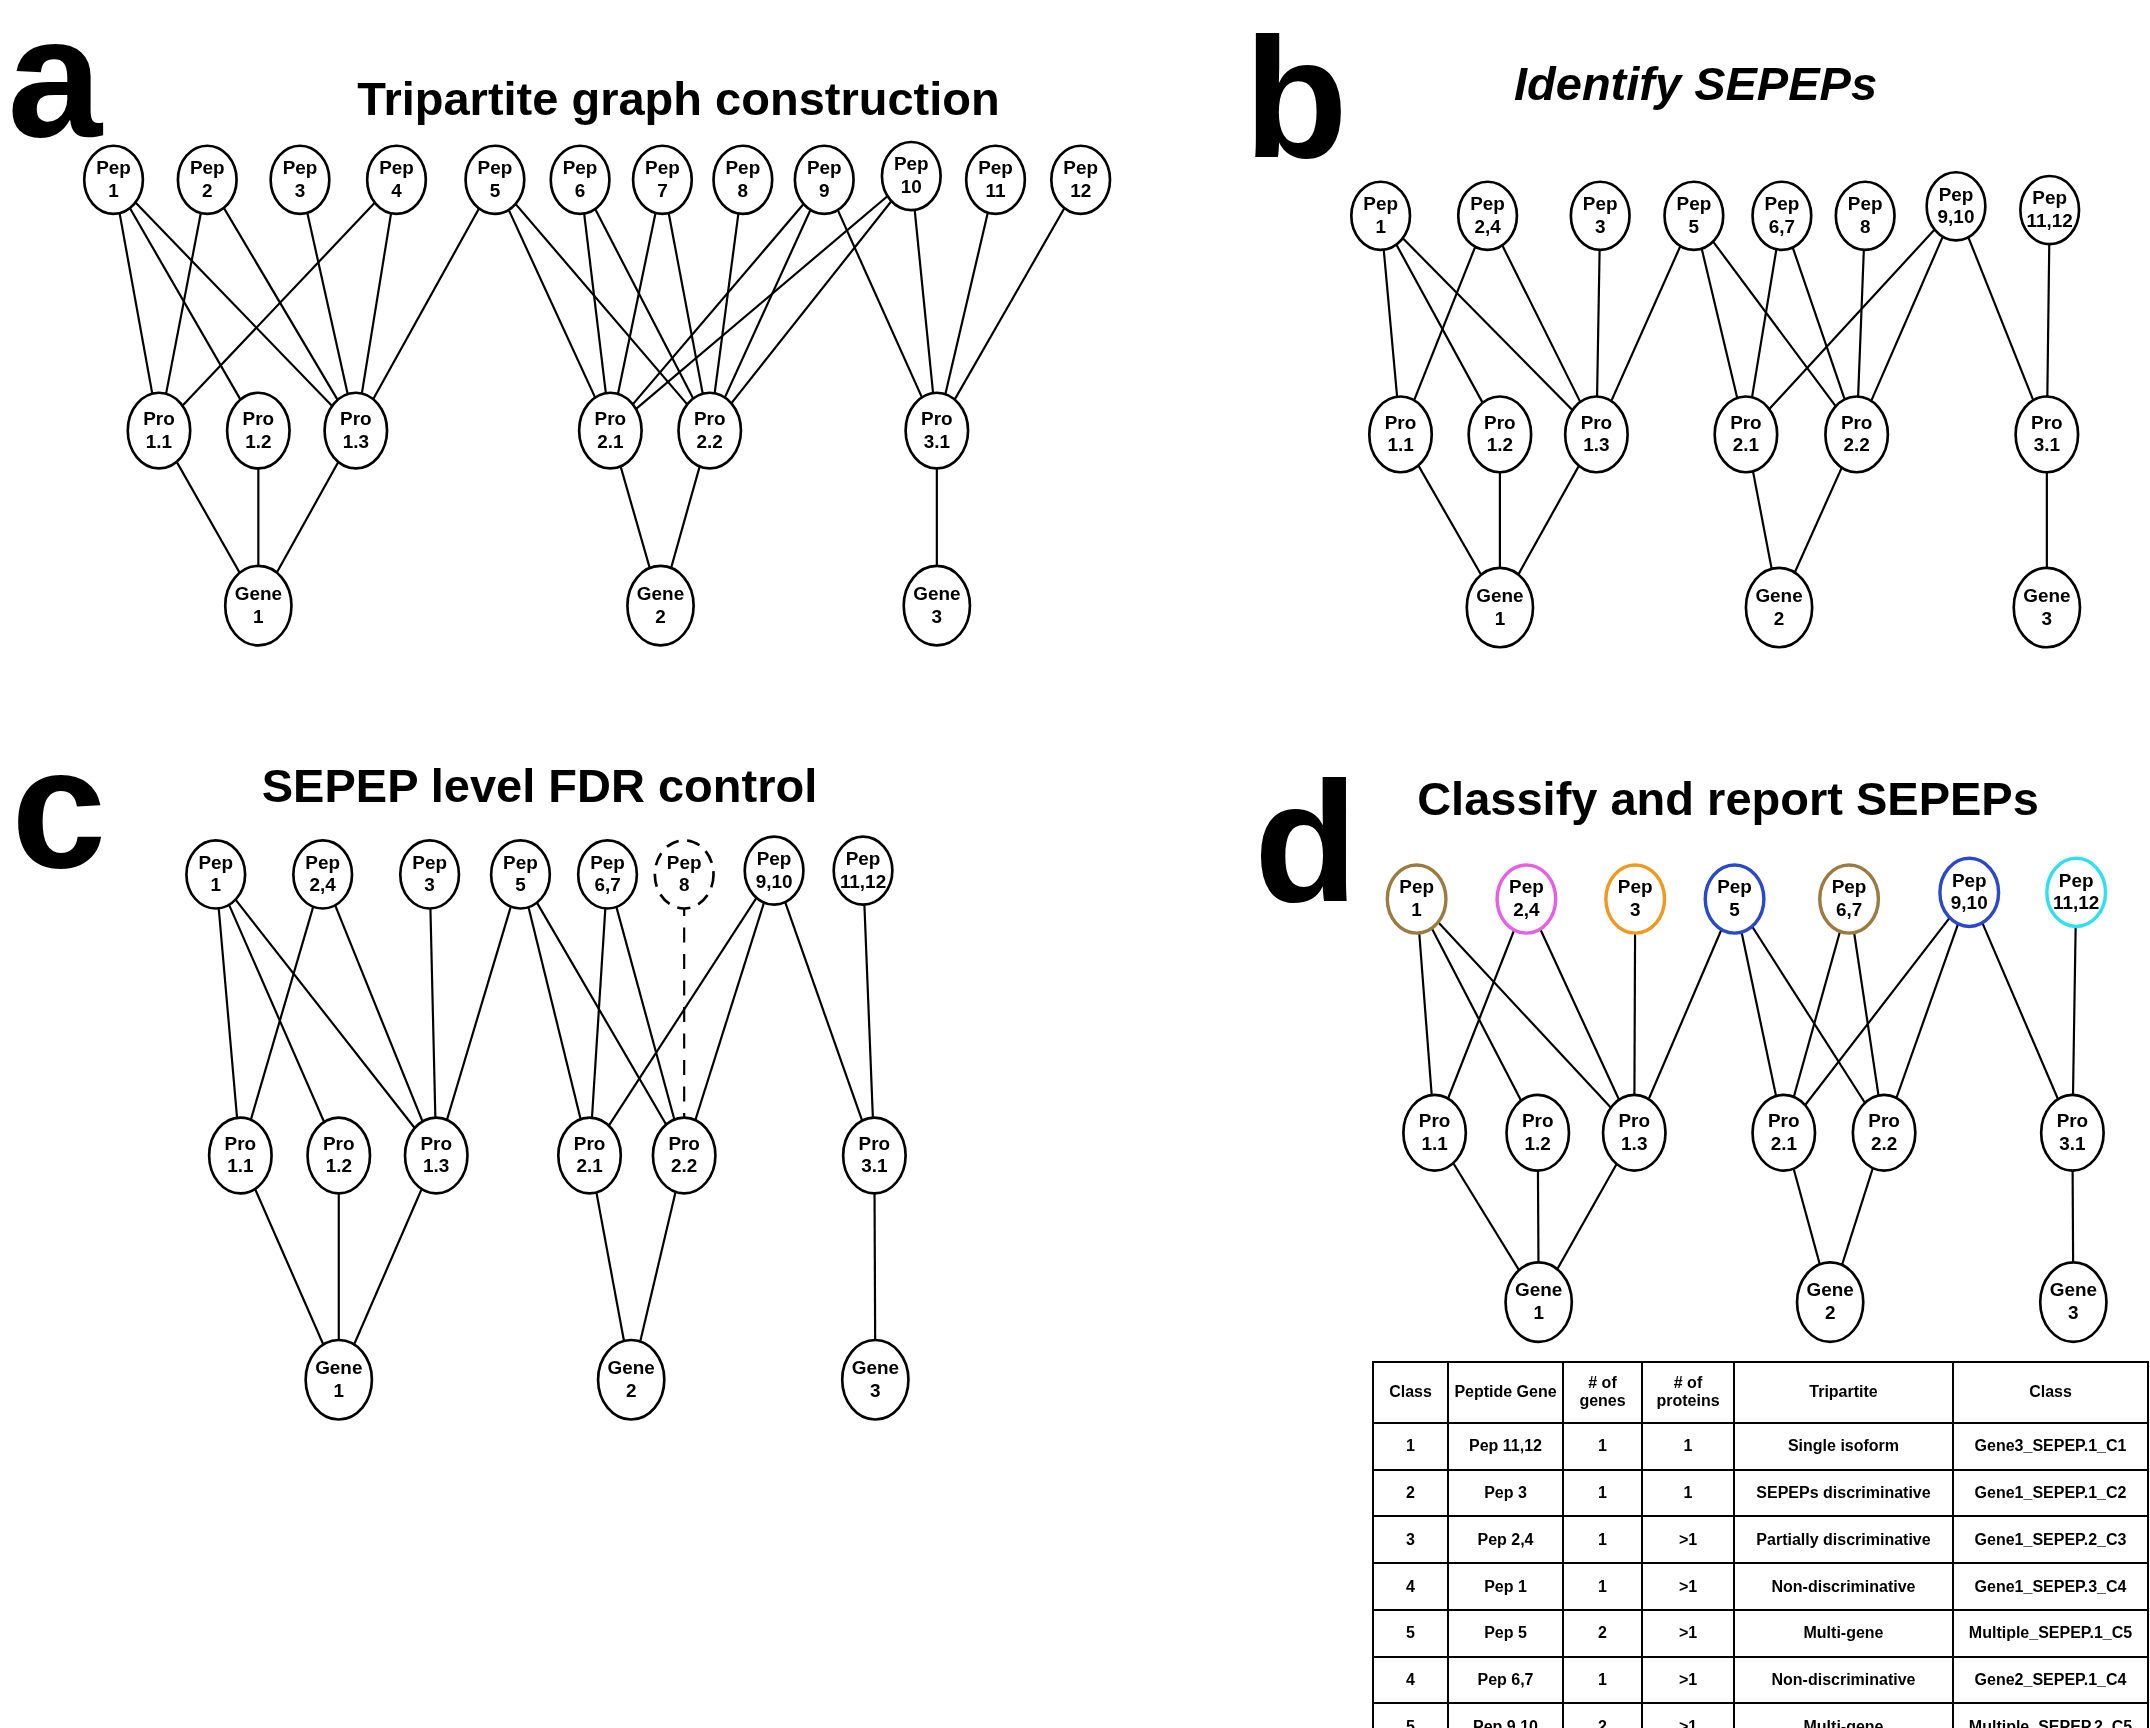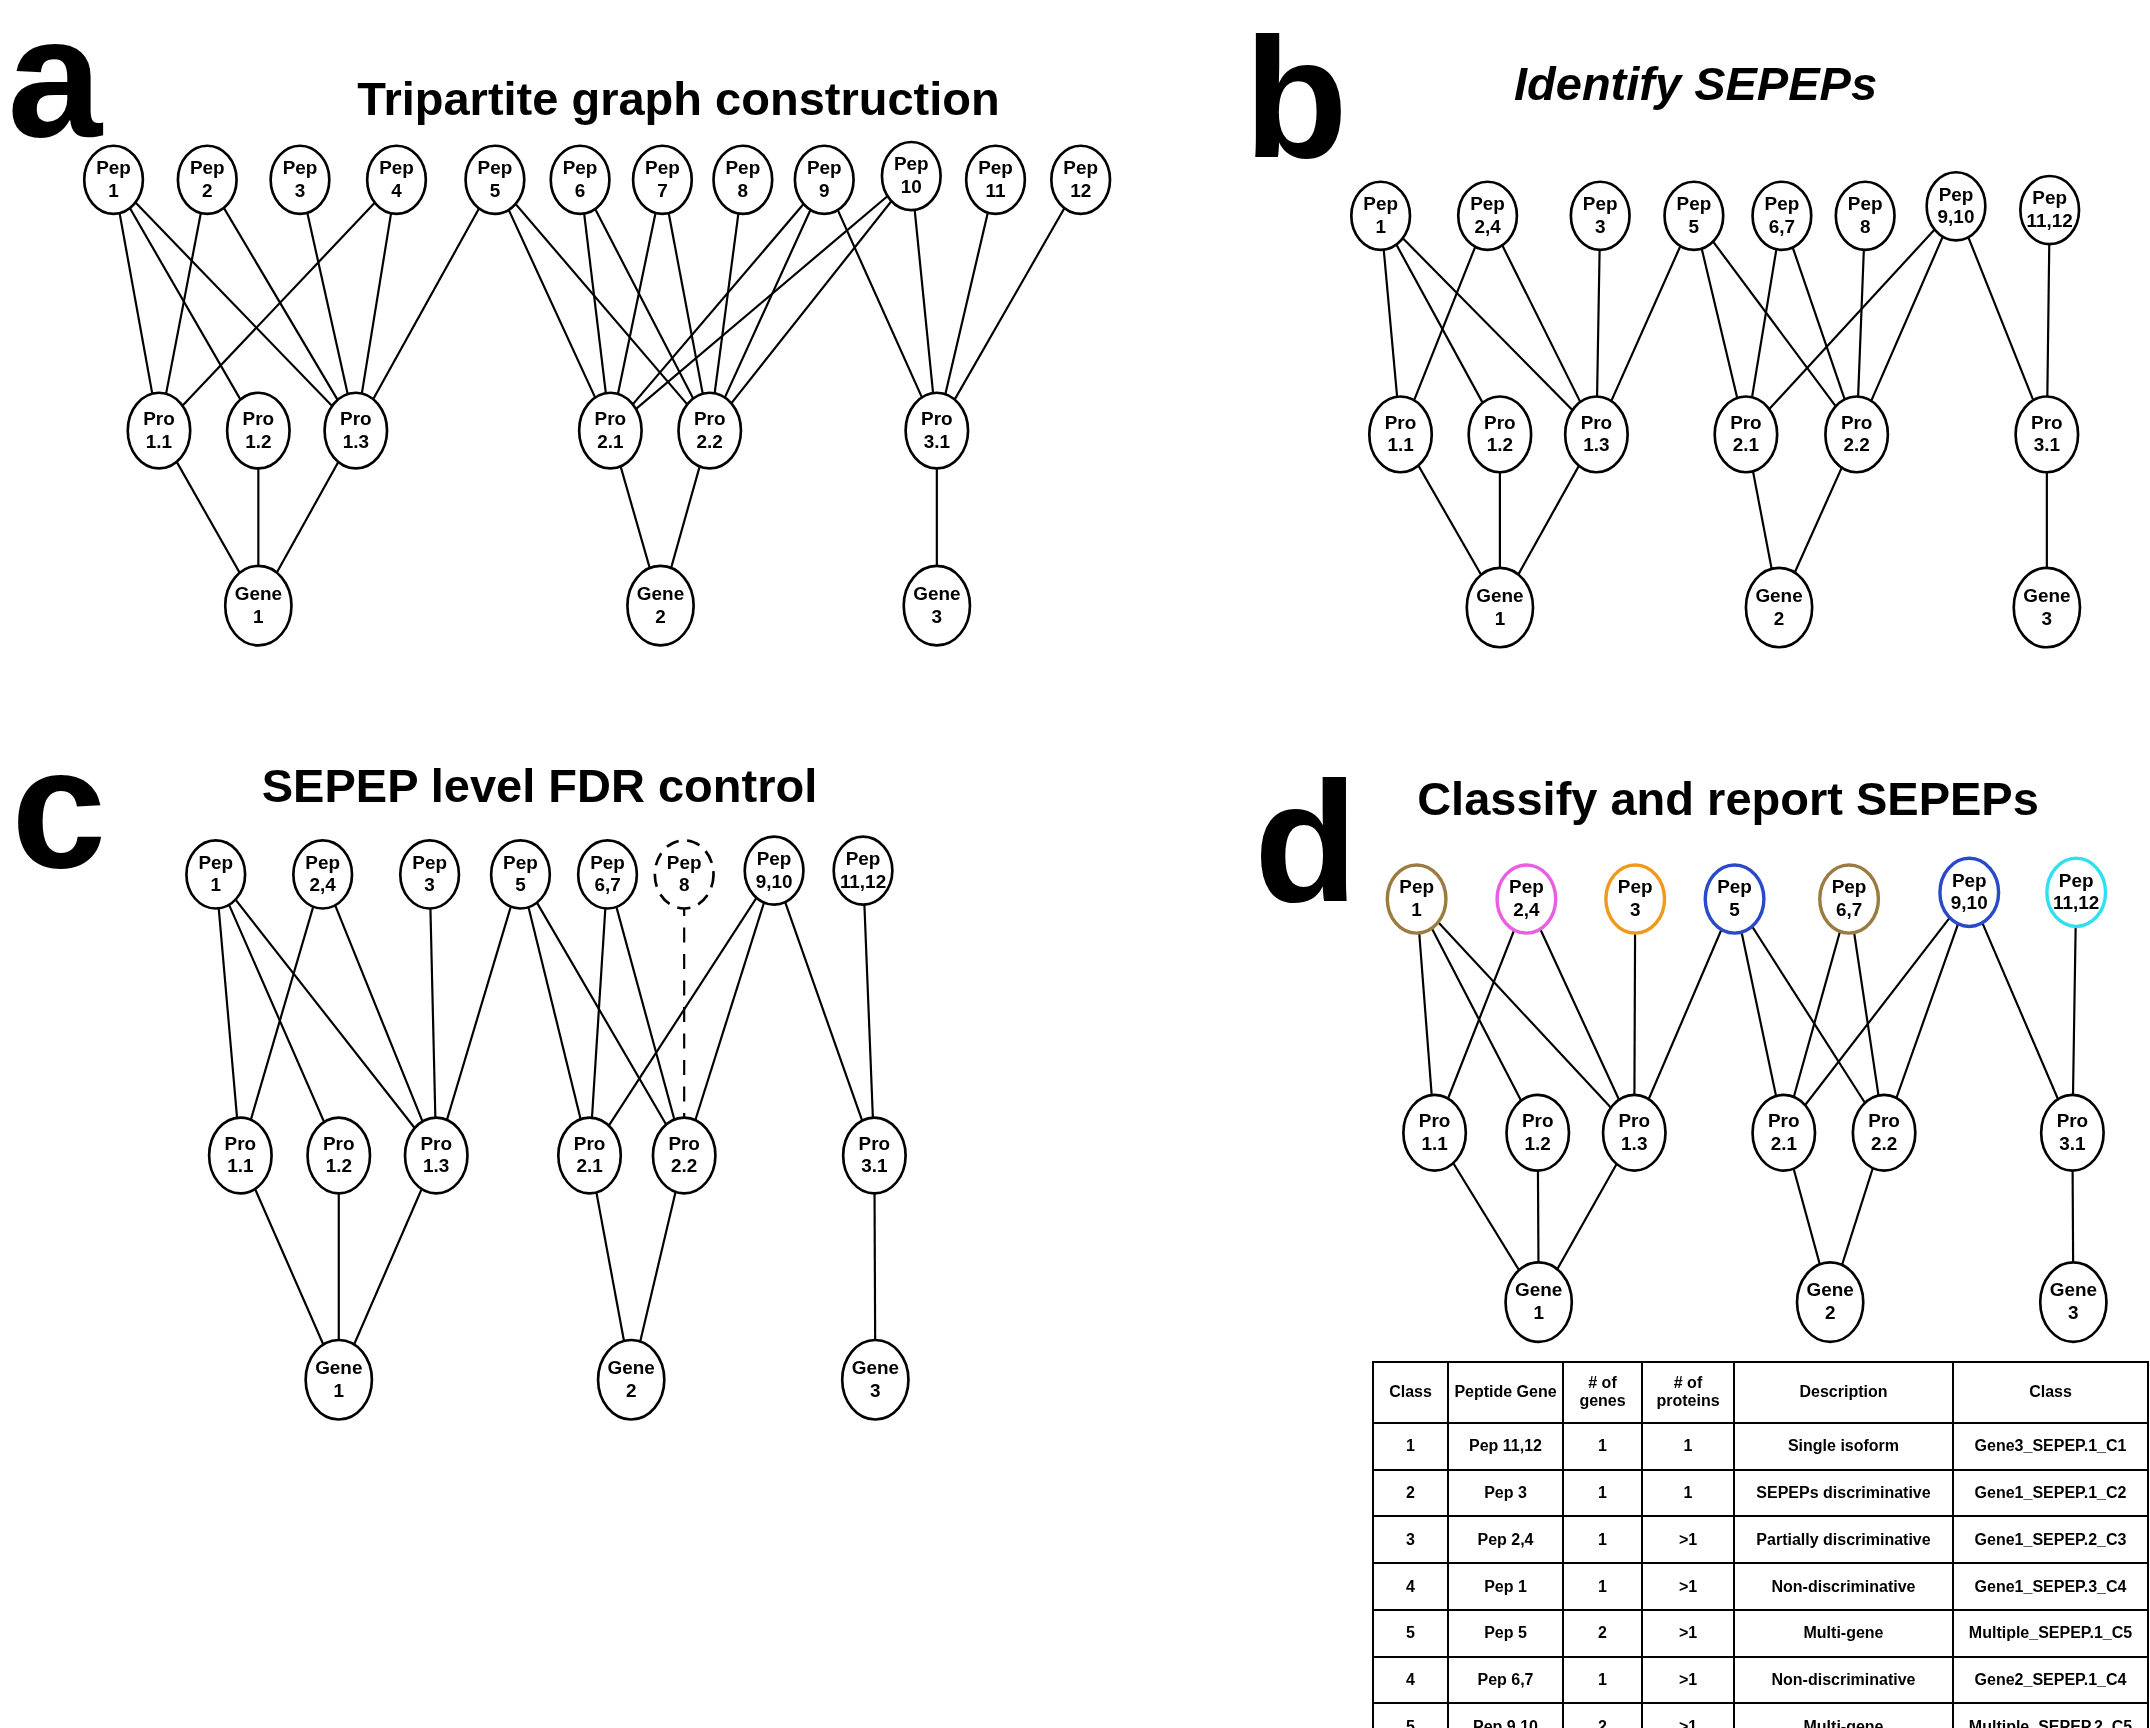--- a/index.html
+++ b/index.html
@@ -312,21 +312,21 @@
       <col style="width: 92px;">
       <col style="width: 219px;">
       <col style="width: 195px;">
     </colgroup>
     <thead>
       <tr>
         <th>Class</th>
         <th>Peptide Gene</th>
         <th># of genes</th>
         <th># of proteins</th>
-        <th>Description</th>
+        <th>Tripartite</th>
         <th>Class</th>
       </tr>
     </thead>
     <tbody>
       <tr>
         <td>1</td>
         <td>Pep 11,12</td>
         <td>1</td>
         <td>1</td>
         <td>Single isoform</td>

